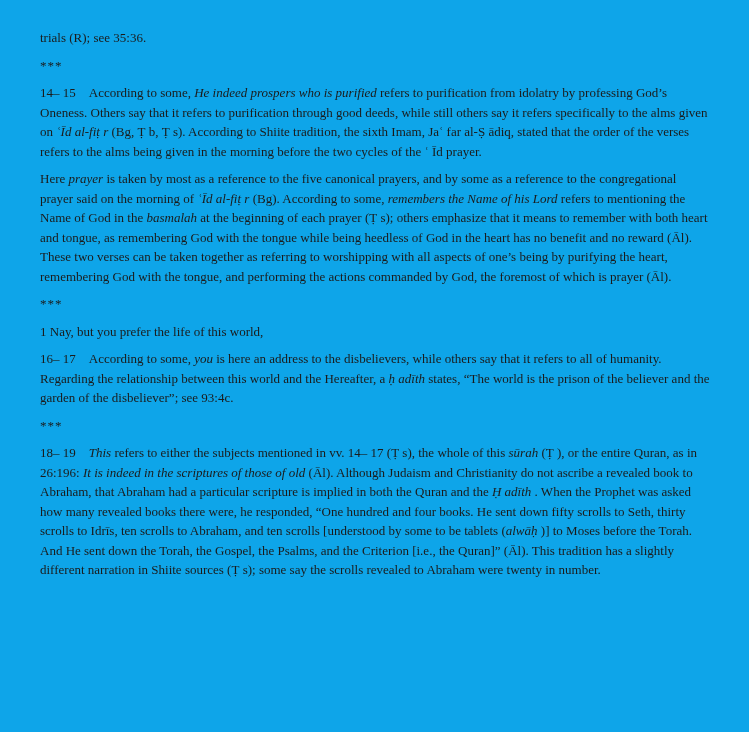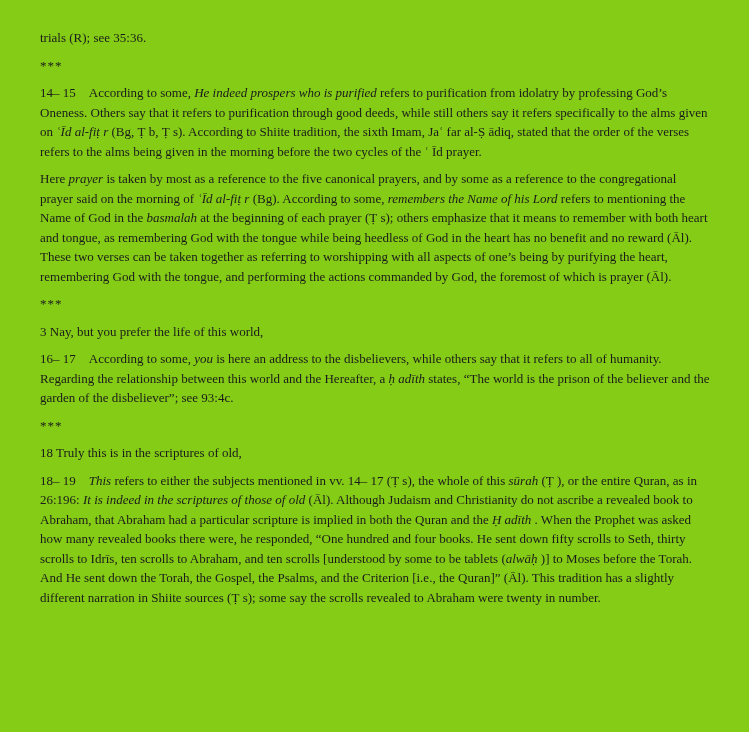--- a/index.html
+++ b/index.html
@@ -5,21 +5,21 @@
   html, body {
     margin: 0;
     padding: 0;
     background: #ffffff;
   }
   .page {
     position: relative;
     width: 749px;
     height: 732px;
     box-sizing: border-box;
-    background: #84cc16;
+    background: #0ea5e9;
     padding: 28px 37px 32px 40px;
     overflow: hidden;
   }
   .doc {
     width: 672px;
     font-family: "Liberation Serif", "DejaVu Serif", serif;
     font-size: 13px;
     line-height: 19.5px;
     color: #1b1b1b;
     text-align: left;
@@ -41,19 +41,18 @@
 </head>
 <body>
 
 <main class="page">
   <article class="doc">
       <p class="block para"><span>trials (R); see 35:36.</span></p>
       <p class="block separator"><span>***</span></p>
       <p class="block para"><span>14– 15 According to some, </span><em>He indeed prospers who is purified</em><span> refers to purification from idolatry by professing God’s Oneness. Others say that it refers to purification through good deeds, while still others say it refers specifically to the alms given on </span><em>ʿĪd al-fiṭ r</em><span> (Bg, Ṭ b, Ṭ s). According to Shiite tradition, the sixth Imam, Jaʿ far al-Ṣ ādiq, stated that the order of the verses refers to the alms being given in the morning before the two cycles of the ʿ Īd prayer.</span></p>
       <p class="block para"><span>Here </span><em>prayer</em><span> is taken by most as a reference to the five canonical prayers, and by some as a reference to the congregational prayer said on the morning of </span><em>ʿĪd al-fiṭ r</em><span> (Bg). According to some, </span><em>remembers the Name of his Lord</em><span> refers to mentioning the Name of God in the </span><em>basmalah</em><span> at the beginning of each prayer (Ṭ s); others emphasize that it means to remember with both heart and tongue, as remembering God with the tongue while being heedless of God in the heart has no benefit and no reward (Āl). These two verses can be taken together as referring to worshipping with all aspects of one’s being by purifying the heart, remembering God with the tongue, and performing the actions commanded by God, the foremost of which is prayer (Āl).</span></p>
       <p class="block separator"><span>***</span></p>
-      <p class="block verse"><span>3 Nay, but you prefer the life of this world,</span></p>
+      <p class="block verse"><span>1 Nay, but you prefer the life of this world,</span></p>
       <p class="block para"><span>16– 17 According to some, </span><em>you</em><span> is here an address to the disbelievers, while others say that it refers to all of humanity. Regarding the relationship between this world and the Hereafter, a </span><em>ḥ adīth</em><span> states, “The world is the prison of the believer and the garden of the disbeliever”; see 93:4c.</span></p>
       <p class="block separator"><span>***</span></p>
-      <p class="block verse"><span>18 Truly this is in the scriptures of old,</span></p>
       <p class="block para"><span>18– 19 </span><em>This</em><span> refers to either the subjects mentioned in vv. 14– 17 (Ṭ s), the whole of this </span><em>sūrah</em><span> (Ṭ ), or the entire Quran, as in 26:196: </span><em>It is indeed in the scriptures of those of old</em><span> (Āl). Although Judaism and Christianity do not ascribe a revealed book to Abraham, that Abraham had a particular scripture is implied in both the Quran and the </span><em>Ḥ adīth</em><span> . When the Prophet was asked how many revealed books there were, he responded, “One hundred and four books. He sent down fifty scrolls to Seth, thirty scrolls to Idrīs, ten scrolls to Abraham, and ten scrolls [understood by some to be tablets (</span><em>alwāḥ</em><span> )] to Moses before the Torah. And He sent down the Torah, the Gospel, the Psalms, and the Criterion [i.e., the Quran]” (Āl). This tradition has a slightly different narration in Shiite sources (Ṭ s); some say the scrolls revealed to Abraham were twenty in number.</span></p>
     </article>
 </main>
 
 </body></html>

